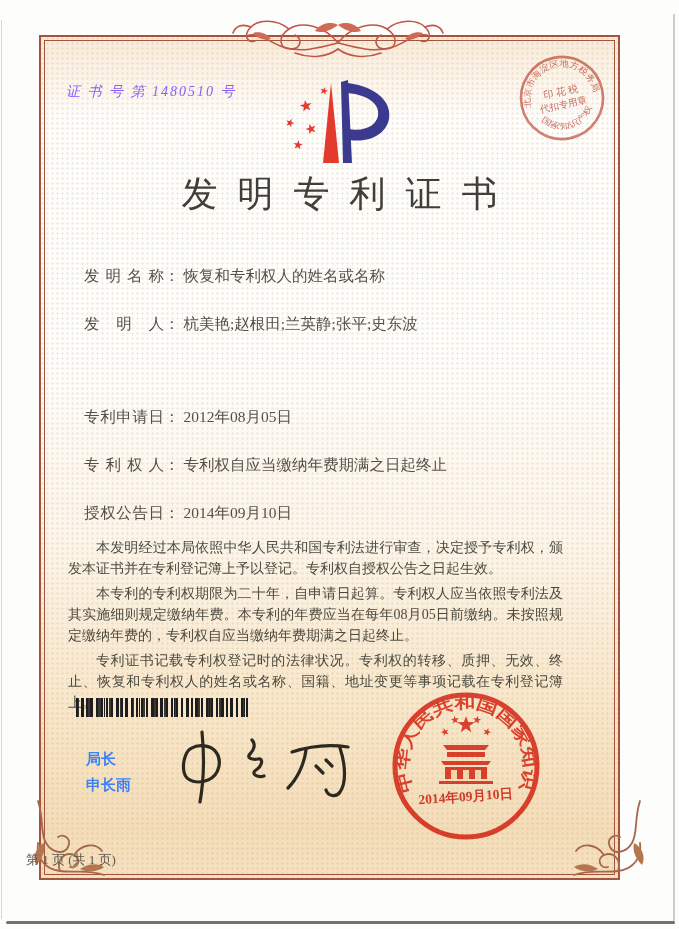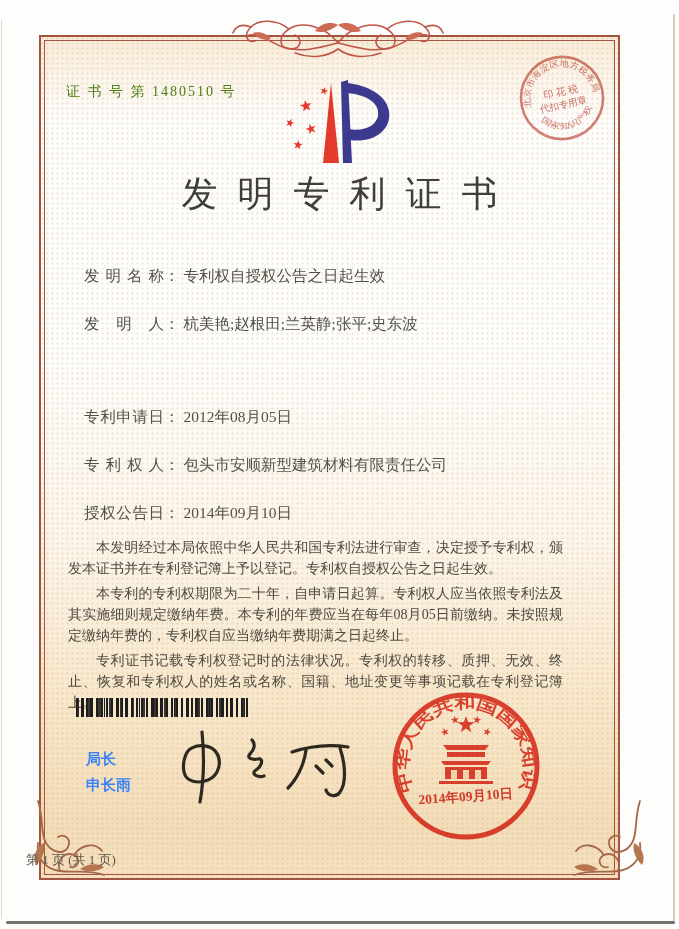--- a/index.html
+++ b/index.html
@@ -22,21 +22,21 @@
         rgba(255,255,255,0) 38%, rgba(250,238,219,.55) 60%,
         #f7e6c9 80%, #f3ddb9 94%, #f5e1c0 100%);
     background-size:5px 5px, 100% 100%;
   }
   .frame{
     position:absolute;left:44px;top:40px;width:569px;height:833px;
     border:1px solid #a3543f;outline:2px solid #a3543f;outline-offset:3px;
     pointer-events:none;
   }
   .abs{position:absolute;}
-  .cert-no{left:66px;top:83px;font-size:14px;letter-spacing:2px;color:#4d7c0f;}
+  .cert-no{left:66px;top:83px;font-size:14px;letter-spacing:2px;color:#8b5cf6;font-style:italic;}
   .title{left:0;top:170px;width:679px;text-align:center;font-size:36px;color:#3f3e39;
          letter-spacing:20px;text-indent:20px;font-weight:500;}
   .row{left:84px;font-size:15.5px;color:#535147;white-space:nowrap;}
   .row .lbl{display:inline-block;width:80px;text-align:justify;text-align-last:justify;}
   .row .colon{margin-right:4px;}
   .paras{left:64px;top:533px;width:503px;font-size:14px;line-height:21px;
          text-align:justify;color:#4c4a40;}
   .paras p{margin:4px;text-indent:2em;}
   .barcode{
     left:76px;top:698px;width:173px;height:19px;
@@ -128,30 +128,30 @@
       <use href="#st" transform="translate(20,66) scale(0.48) rotate(8)"></use>
     </g>
     <polygon points="53,4 45,84 61,84" fill="#e23a2c"></polygon>
     <polygon points="63,3 70,1 74,84 65,84" fill="#3b3a8e"></polygon>
     <path d="M70,4 C100,8 114,24 111,40 C108,56 90,64 71,61 L70,50 C88,53 98,46 100,37 C102,26 92,16 69,14 Z" fill="#3b3a8e"></path>
   </svg>
 
   <div class="abs title">发明专利证书</div>
 
   <div class="abs row" style="top:266px">
-    <span class="lbl">发明名称</span><span class="colon">：</span><span>专利权自授权公告之日起生效</span>
+    <span class="lbl">发明名称</span><span class="colon">：</span><span>恢复和专利权人的姓名或名称</span>
   </div>
   <div class="abs row" style="top:314px">
     <span class="lbl">发明人</span><span class="colon">：</span><span>杭美艳;赵根田;兰英静;张平;史东波</span>
   </div>
   <div class="abs row" style="top:407px">
     <span class="lbl">专利申请日</span><span class="colon">：</span><span>2012年08月05日</span>
   </div>
   <div class="abs row" style="top:455px">
-    <span class="lbl">专利权人</span><span class="colon">：</span><span>包头市安顺新型建筑材料有限责任公司</span>
+    <span class="lbl">专利权人</span><span class="colon">：</span><span>专利权自应当缴纳年费期满之日起终止</span>
   </div>
   <div class="abs row" style="top:503px">
     <span class="lbl">授权公告日</span><span class="colon">：</span><span>2014年09月10日</span>
   </div>
 
   <div class="abs paras">
     <p>本发明经过本局依照中华人民共和国专利法进行审查，决定授予专利权，颁发本证书并在专利登记簿上予以登记。专利权自授权公告之日起生效。</p>
     <p>本专利的专利权期限为二十年，自申请日起算。专利权人应当依照专利法及其实施细则规定缴纳年费。本专利的年费应当在每年08月05日前缴纳。未按照规定缴纳年费的，专利权自应当缴纳年费期满之日起终止。</p>
     <p>专利证书记载专利权登记时的法律状况。专利权的转移、质押、无效、终止、恢复和专利权人的姓名或名称、国籍、地址变更等事项记载在专利登记簿上。</p>
   </div>

